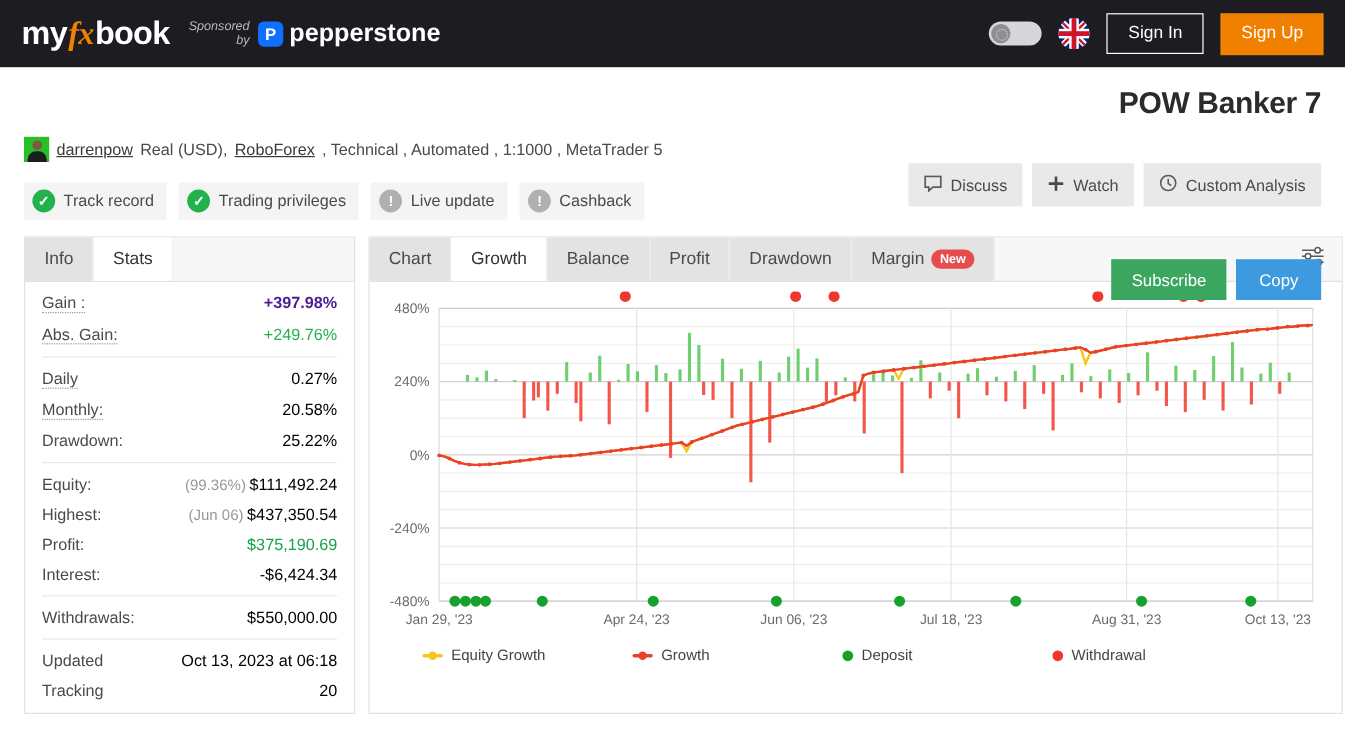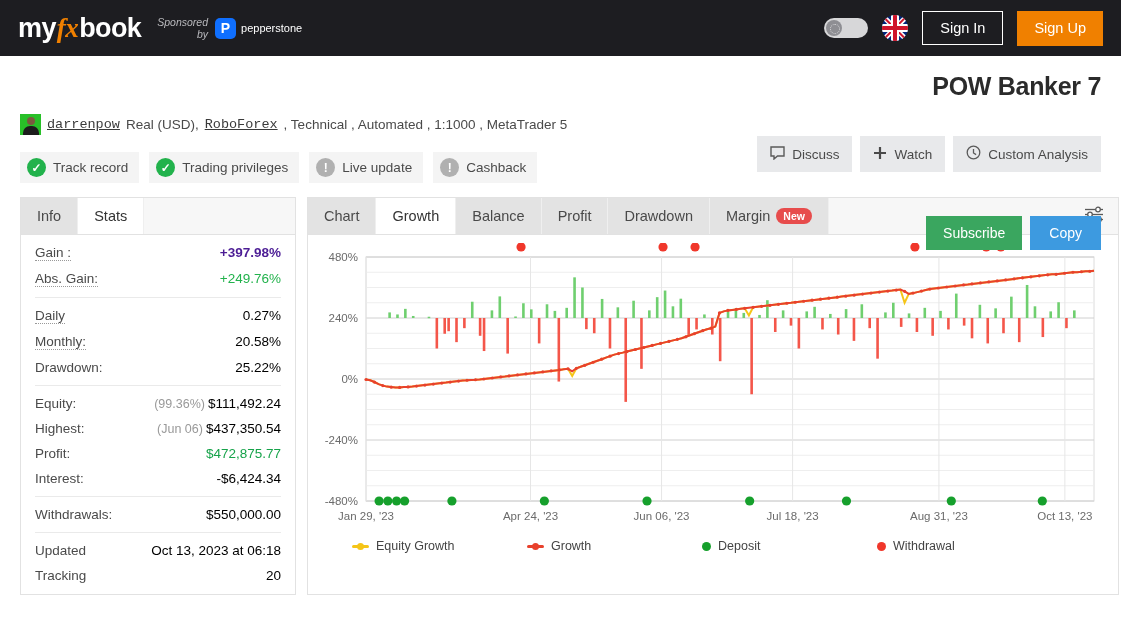--- a/index.html
+++ b/index.html
@@ -25,21 +25,21 @@
   .sponsor-text {
     font-size: 10.5px; color: #b9b9bd; font-style: italic; line-height: 12px;
     text-align: right;
   }
   .pep-logo { display: flex; align-items: center; gap: 5px; }
   .pep-mark {
     width: 21px; height: 21px; border-radius: 5px; background: #0f6fff;
     color: #fff; font-size: 14px; font-weight: bold; display: flex;
     align-items: center; justify-content: center; font-family: "Liberation Sans", sans-serif;
   }
-  .pep-name { color: #fff; font-size: 11px; font-weight: normal; }
+  .pep-name { color: #fff; font-size: 21px; font-weight: bold; }
   .nav-right { margin-left: auto; display: flex; align-items: center; gap: 14px; }
   .toggle {
     width: 44px; height: 20px; border-radius: 10px; background: #d7d7d9;
     position: relative; cursor: pointer;
   }
   .toggle .knob {
     position: absolute; left: 2px; top: 2px; width: 16px; height: 16px;
     border-radius: 50%; background: #8e8e93;
   }
   .toggle .knob::after {
@@ -89,21 +89,21 @@
     flex: none;
   }
   .avatar::before {
     content:""; position:absolute; left:50%; top:3px; transform:translateX(-50%);
     width:8px; height:8px; border-radius:50%; background:#7b5a3f;
   }
   .avatar::after {
     content:""; position:absolute; left:50%; bottom:0; transform:translateX(-50%);
     width:16px; height:9px; border-radius:7px 7px 0 0; background:#1c1c1c;
   }
-  .meta-link { color: #3a3a3a; text-decoration: underline; cursor: pointer; font-family: Liberation Mono, monospace; }
+  .meta-link { color: #3a3a3a; text-decoration: underline; cursor: pointer; }
   .badges-row { display: flex; align-items: center; gap: 10px; margin-top: 17px; }
   .badge {
     display: flex; align-items: center; gap: 7px;
     background: #f4f4f4; padding: 6px 11px 6px 7px;
     font-size: 13.5px; color: #4a4a4a; cursor: pointer;
   }
   .cicon { width: 19px; height: 19px; border-radius: 50%; display:flex; align-items:center; justify-content:center;
     color: #fff; font-size: 12px; font-weight: bold; flex:none;}
   .cicon.ok { background: #22b24c; }
   .cicon.warn { background: #b0b0b0; }
@@ -292,21 +292,21 @@
         <div class="srow">
           <span class="slabel nodot">Equity:</span>
           <span><span class="smuted">(99.36%)</span><span class="sval ">$111,492.24</span></span>
         </div>
         <div class="srow">
           <span class="slabel nodot">Highest:</span>
           <span><span class="smuted">(Jun 06)</span><span class="sval ">$437,350.54</span></span>
         </div>
         <div class="srow">
           <span class="slabel nodot">Profit:</span>
-          <span><span class="sval gplain">$472,875.77</span></span>
+          <span><span class="sval gplain">$375,190.69</span></span>
         </div>
         <div class="srow">
           <span class="slabel nodot">Interest:</span>
           <span><span class="sval ">-$6,424.34</span></span>
         </div>
         <div class="divider"></div>
         <div class="srow">
           <span class="slabel nodot">Withdrawals:</span>
           <span><span class="sval ">$550,000.00</span></span>
         </div>

